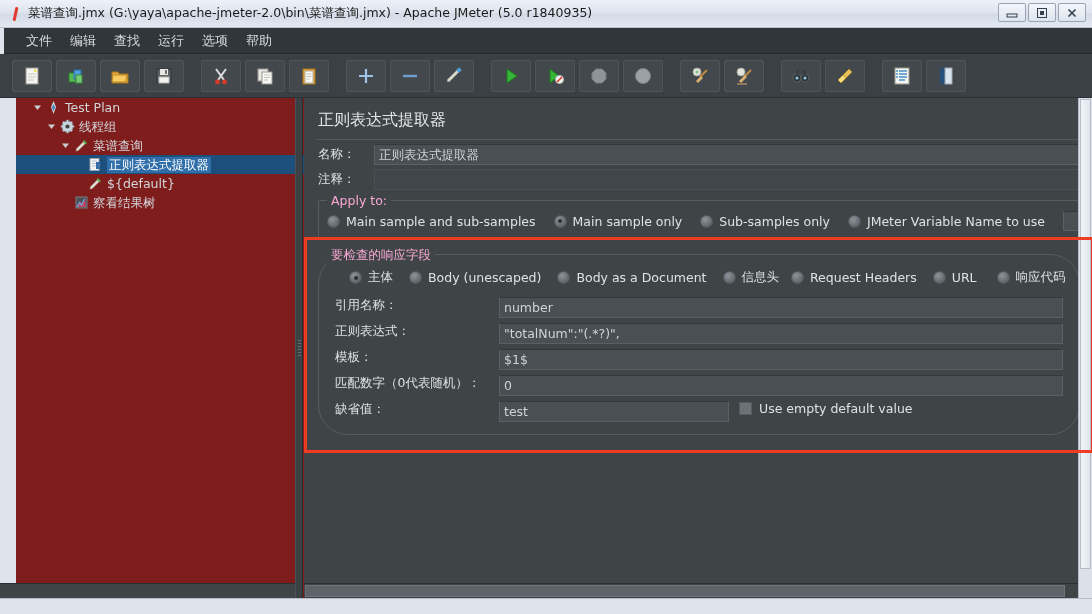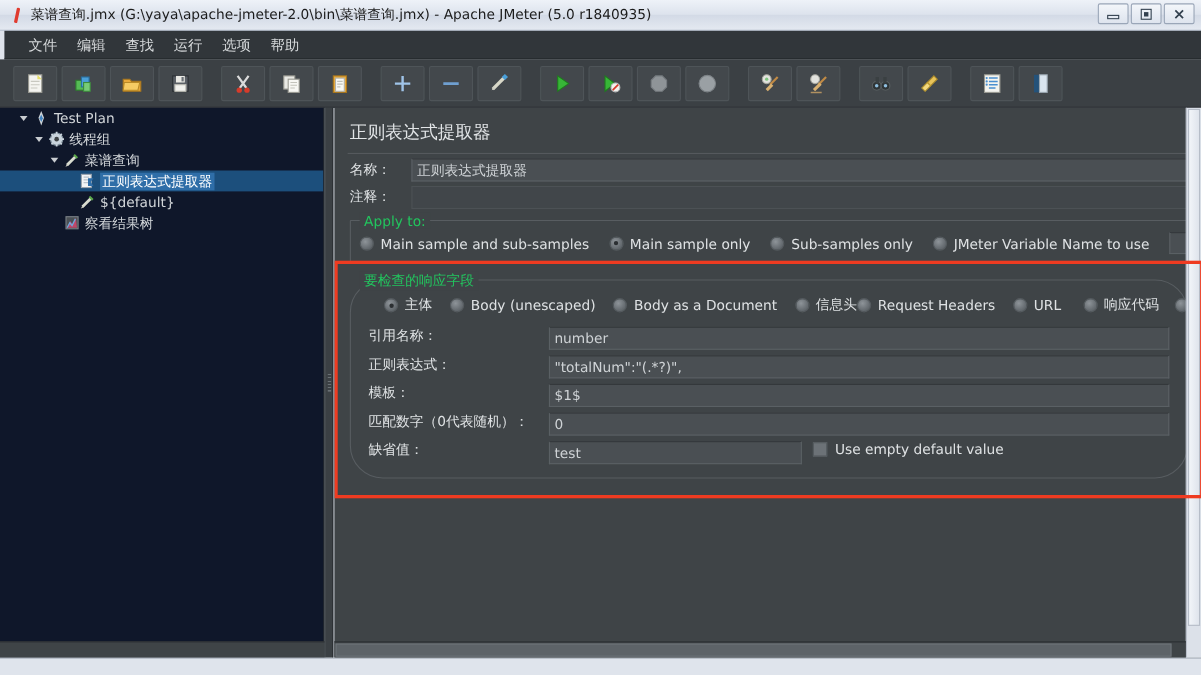--- a/index.html
+++ b/index.html
@@ -61,22 +61,22 @@
     width: 40px; height: 32px; background: #43484c;
     border: 1px solid #4e5458; border-radius: 2px;
     display: flex; align-items: center; justify-content: center;
     flex: 0 0 auto;
   }
   .tsep { width: 9px; height: 32px; flex: 0 0 auto; }
   .tbtn svg { display: block; }
 
   
   .tree-panel {
-    position: absolute; left: 0; top: 98px; width: 295px; height: 500px;
-    background: #0f172a; border-right: 1px solid #2b2f32;
+    position: absolute; left: 16px; top: 98px; width: 295px; height: 500px;
+    background: #7f1d1d; border-right: 1px solid #2b2f32;
     overflow: hidden;
   }
   .splitter {
     position: absolute; left: 295px; top: 98px; width: 8px; height: 500px;
     background: #3b4044;
     border-left: 1px solid #4b5054; border-right: 1px solid #2b2f32;
   }
   .splitter::before {
     content: ""; position: absolute; left: 2px; top: 242px;
     width: 3px; height: 16px;
@@ -118,21 +118,21 @@
   .finput.flat { background: #41464a; border-color: #4c5155; }
 
   
   .group {
     position: relative; margin: 10px 12px 0 14px;
     border: 1px solid #585d61; border-radius: 1px;
     padding: 10px 8px 8px 8px;
   }
   .group > .glegend {
     position: absolute; top: -8px; left: 8px; padding: 0 4px;
-    background: #3f4447; font-size: 12.5px; color: #22c55e; white-space: nowrap; text-align: right;
+    background: #3f4447; font-size: 12.5px; color: #f9a8d4; white-space: nowrap; text-align: right;
   }
   .radio-row { display: flex; align-items: center; gap: 0px; flex-wrap: nowrap; }
   .radio {
     display: flex; align-items: center; gap: 6px;
     font-size: 12.5px; color: #dfe2e4; white-space: nowrap;
     margin-right: 18px; flex: 0 0 auto;
   }
   .radio .dot {
     width: 13px; height: 13px; border-radius: 50%;
     background: radial-gradient(circle at 38% 34%, #8e9499 0%, #676d72 60%, #50565a 100%);
@@ -528,21 +528,21 @@
           <span>主体</span>
         </div>
         <div class="radio" style="margin-right:16px;">
           <span class="dot"></span>
           <span>Body (unescaped)</span>
         </div>
         <div class="radio" style="margin-right:16px;">
           <span class="dot"></span>
           <span>Body as a Document</span>
         </div>
-        <div class="radio" style="margin-right:0;">
+        <div class="radio" style="margin-right:12px;">
           <span class="dot"></span>
           <span>信息头</span>
         </div>
         <div class="radio" style="margin-right:16px;">
           <span class="dot"></span>
           <span>Request Headers</span>
         </div>
         <div class="radio" style="margin-right:20px;">
           <span class="dot"></span>
           <span>URL</span>

